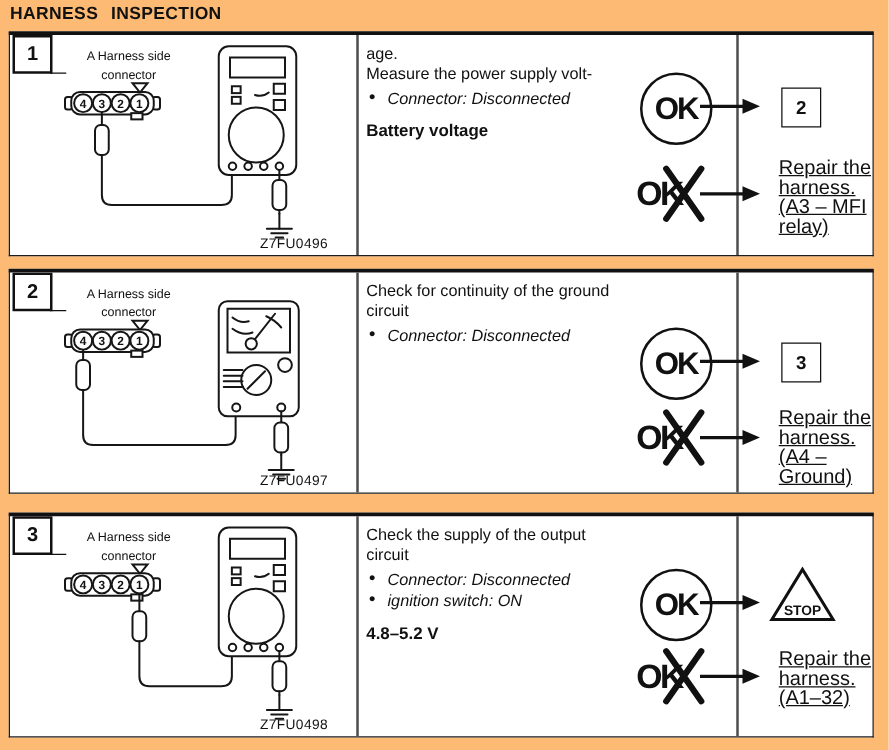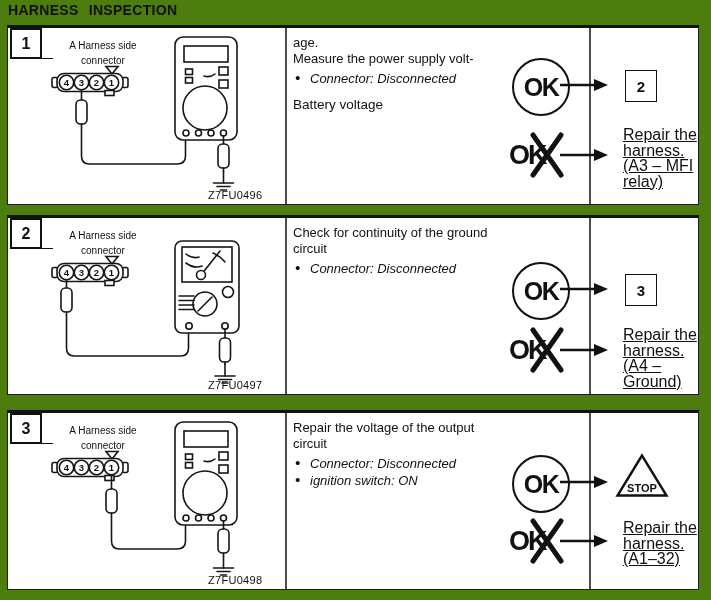--- a/index.html
+++ b/index.html
@@ -1,16 +1,16 @@
 <!DOCTYPE html>
 <html><head>
 <meta charset="utf-8">
 <style>
   html,body{margin:0;padding:0;background:#fff;}
-  #page{position:relative;width:711px;height:600px;background:#4d7c0f;overflow:hidden;
+  #page{position:relative;width:711px;height:600px;background:#fdba74;overflow:hidden;
         font-family:"Liberation Sans","DejaVu Sans",sans-serif;color:#111;}
   .pagetitle{position:absolute;left:8px;top:2px;font-size:14px;font-weight:bold;
              letter-spacing:.3px;word-spacing:6px;}
   .panel{position:absolute;left:7px;width:692px;height:180px;background:#fff;
          border:1.6px solid #1e1e1e;border-top:3px solid #111;box-sizing:border-box;}
   .vdiv{position:absolute;top:0;bottom:0;width:1.5px;background:#4d4d4d;}
   .vd1{left:277px}.vd2{left:581px}
   .stepbox{position:absolute;left:2px;top:0;width:28px;height:27px;border:2px solid #111;
            background:#fff;display:flex;align-items:center;justify-content:center;
            font-size:16px;font-weight:bold;z-index:3;}
@@ -21,21 +21,21 @@
   .figcode{position:absolute;left:200px;bottom:3px;font-size:11px;letter-spacing:.3px;}
   .diagram{position:absolute;left:0;top:0;}
   .ln{fill:none;stroke:#161616;stroke-width:1.6;stroke-linecap:round;}
   .fw{fill:#fff;stroke:#161616;stroke-width:1.6;}
   .pin-num{font-size:9.5px;font-weight:bold;fill:#111;}
   .instr{position:absolute;left:285px;top:7px;width:228px;font-size:13px;line-height:15.5px;}
   .instr .t{display:block;}
   .bullets{margin:5px 0 0;padding:0;list-style:none;}
   .bullets li{position:relative;padding-left:17px;margin:1.5px 0;font-style:italic;}
   .bullets li::before{content:"\2022";position:absolute;left:2px;top:-1px;font-size:15px;}
-  .spec{font-weight:normal;font-size:13.5px;margin-top:10px;}
+  .spec{font-weight:bold;font-size:13.5px;margin-top:10px;}
   .okwrap{position:absolute;left:504px;width:54px;height:54px;border:2.6px solid #111;
           border-radius:50%;background:#fff;display:flex;align-items:center;justify-content:center;
           font-size:25px;font-weight:bold;letter-spacing:-1.5px;z-index:2;}
   .nokwrap{position:absolute;left:501px;width:58px;height:44px;font-size:27px;font-weight:bold;
            letter-spacing:-2px;line-height:44px;z-index:2;}
   .nok-x{position:absolute;left:21px;top:-1px;}
   .arrow{position:absolute;left:551px;z-index:2;}
   .resbox{position:absolute;left:617px;width:30px;height:30px;border:1.8px solid #111;background:#fff;
           display:flex;align-items:center;justify-content:center;font-size:15px;font-weight:bold;}
   .stoptri{position:absolute;left:607px;}
@@ -235,26 +235,27 @@
       <use href="#def-ground" x="215.5" y="143"></use>
     </svg>
     <div class="connlabel">
       <span>A Harness side</span><br>
       <span>connector</span>
     </div>
     <div class="figcode">Z7FU0498</div>
     <div class="vdiv vd1"></div>
     <div class="vdiv vd2"></div>
     <div class="instr">
-      <span class="t">Repair the voltage of the output</span>
+      <span class="t">Check the supply of the output</span>
       <span class="t">circuit</span>
       <ul class="bullets">
         <li>Connector: Disconnected</li>
         <li>ignition switch: ON</li>
       </ul>
+      <div class="spec">4.8–5.2 V</div>
     </div>
     <div class="okwrap" style="top:42px">
         <span>OK</span>
       </div>
     <svg class="arrow" style="top:62px" width="50" height="14">
         <use href="#def-arrow"></use>
       </svg>
     <svg class="stoptri" style="top:40px" width="54" height="45" viewBox="0 0 54 45">
       <polygon points="27,2.5 2.5,42.5 51.5,42.5" fill="#fff" stroke="#111" stroke-width="2.4"></polygon>
       <text x="27" y="39" text-anchor="middle" class="stop-label">STOP</text>

